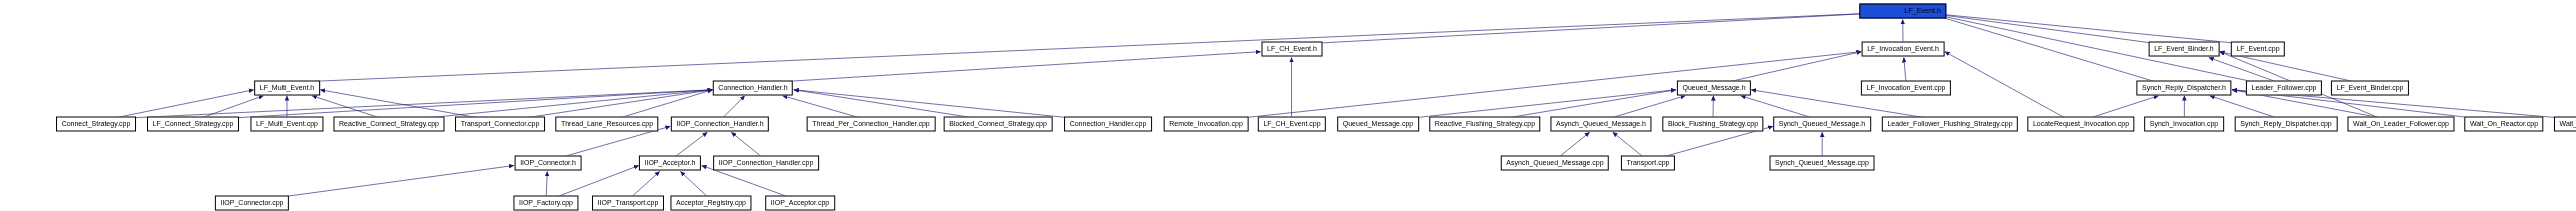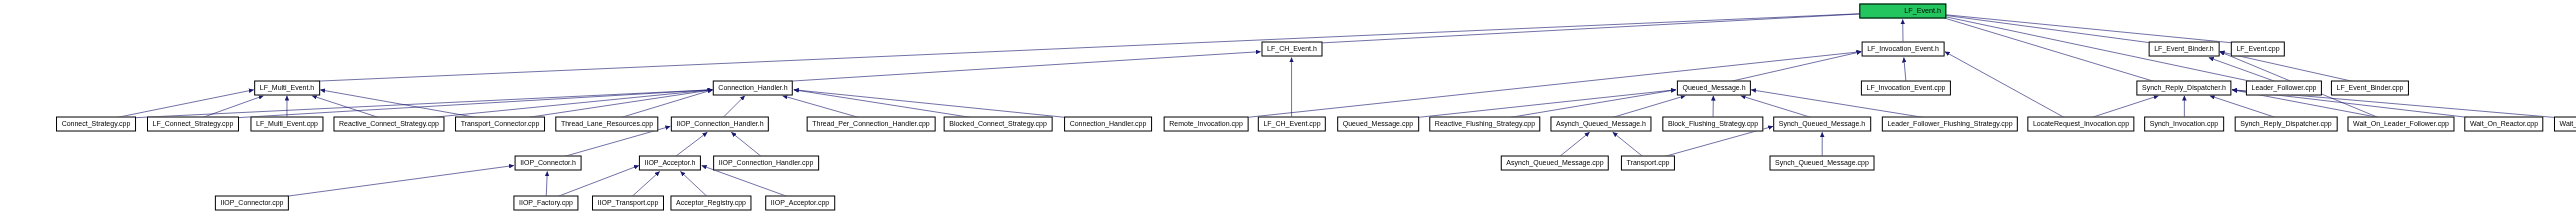--- a/index.html
+++ b/index.html
@@ -4,21 +4,21 @@
 <style>
   html,body{margin:0;padding:0;background:#ffffff;}
   body{width:2630px;height:212px;position:relative;overflow:hidden;
        font-family:"Liberation Sans","DejaVu Sans",sans-serif;}
   #graph{position:absolute;left:0;top:0;width:2630px;height:212px;}
   #edge-layer{position:absolute;left:0;top:0;z-index:1;}
   .node{position:absolute;transform:translate(-50%,-50%);
         background:#ffffff;border:0.5px solid #000000;color:#000000;
         font-size:7px;line-height:8.8px;padding:2.1px 4.6px;
         white-space:nowrap;z-index:2;cursor:pointer;}
-  .node.root{background:#22c55e;border:1px solid #000000;font-size:7.2px;padding-left:44px;}
+  .node.root{background:#1d4ed8;border:1px solid #000000;font-size:7.2px;padding-left:44px;}
 </style>
 </head>
 <body>
 
 <div id="graph">
   <svg id="edge-layer" width="2630" height="212" viewBox="0 0 5105 411">
     <defs>
       <marker id="arrow" markerWidth="11" markerHeight="9" refX="9.5" refY="4.5" orient="auto" markerUnits="userSpaceOnUse">
         <path d="M0,0 L10,4.5 L0,9 z" fill="#191970"></path>
       </marker>

